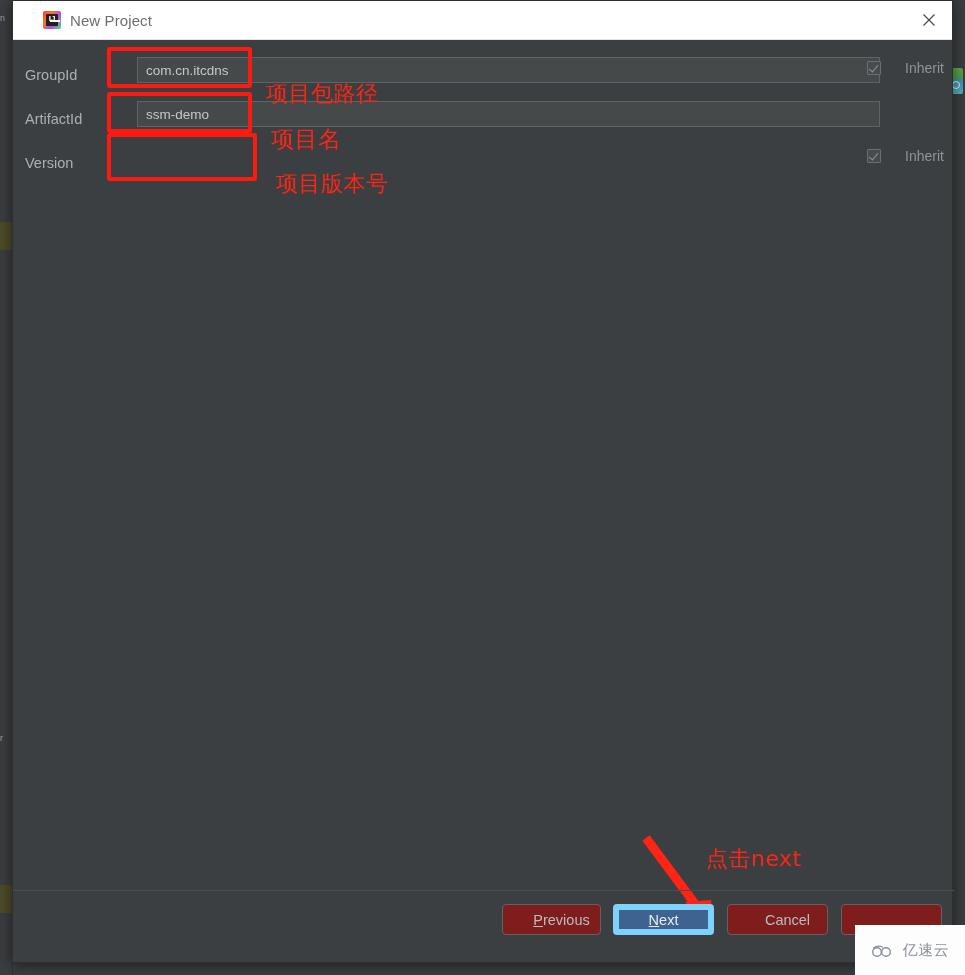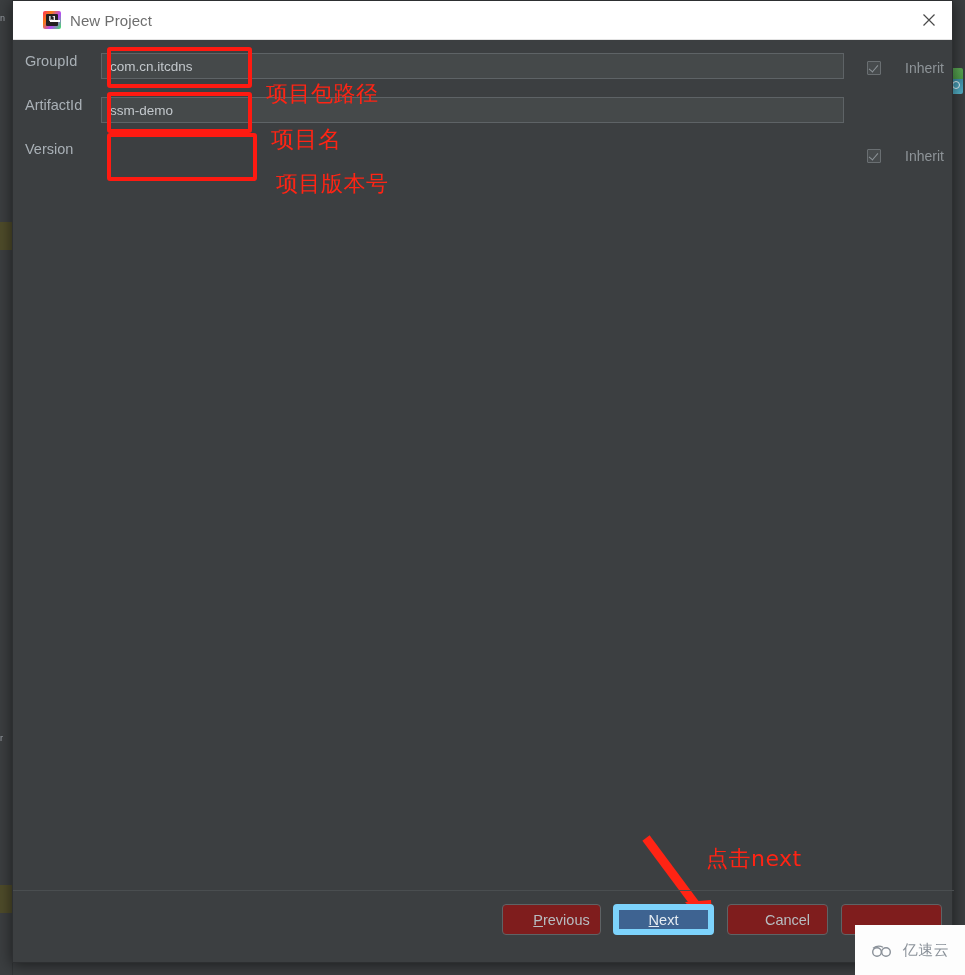--- a/index.html
+++ b/index.html
@@ -139,21 +139,21 @@
   #form-area {
     position: relative;
     height: 853px;
   }
   .form-row {
     position: absolute;
     left: 0;
     width: 941px;
     height: 30px;
     display: flex;
-    align-items: flex-start;
+    align-items: flex-end;
   }
   .row-label {
     width: 88px;
     padding-left: 12px;
     box-sizing: border-box;
     font-size: 14.5px;
     color: #a9b0b6;
     white-space: nowrap;
   }
   .row-field {
@@ -162,20 +162,21 @@
     border: 1px solid #5e6366;
     box-sizing: border-box;
     display: flex;
     align-items: center;
     color: #c3c8cc;
     font-size: 13.5px;
     padding-left: 8px;
     font-family: "Liberation Sans", sans-serif;
     overflow: hidden;
     white-space: nowrap;
+    margin-left: 36px;
   }
   .inherit-box {
     position: absolute;
     right: 10px;
     top: 0;
     height: 30px;
     display: flex;
     align-items: center;
     gap: 24px;
   }

